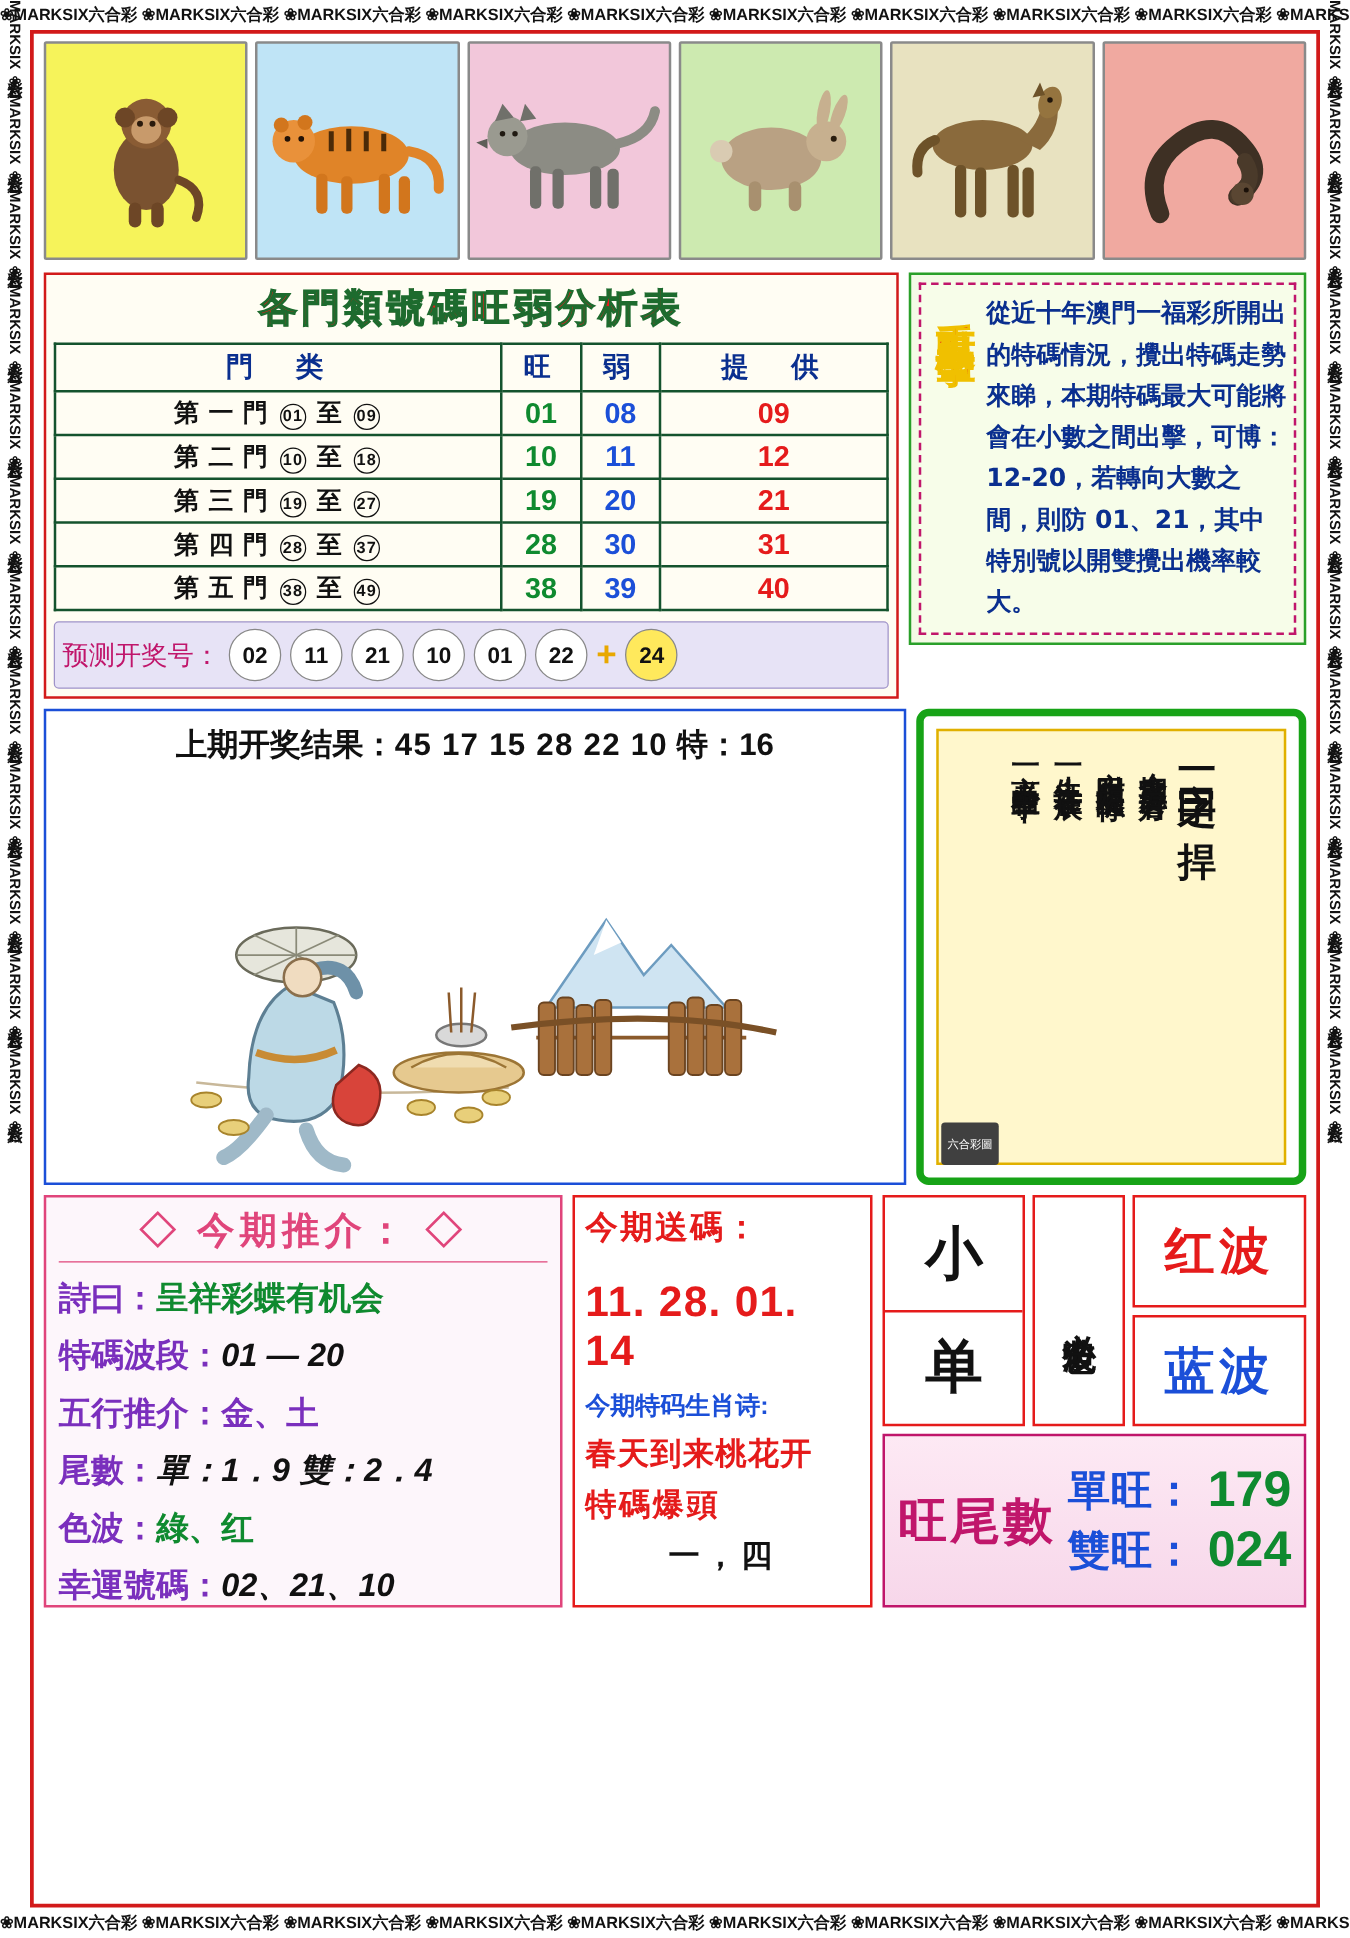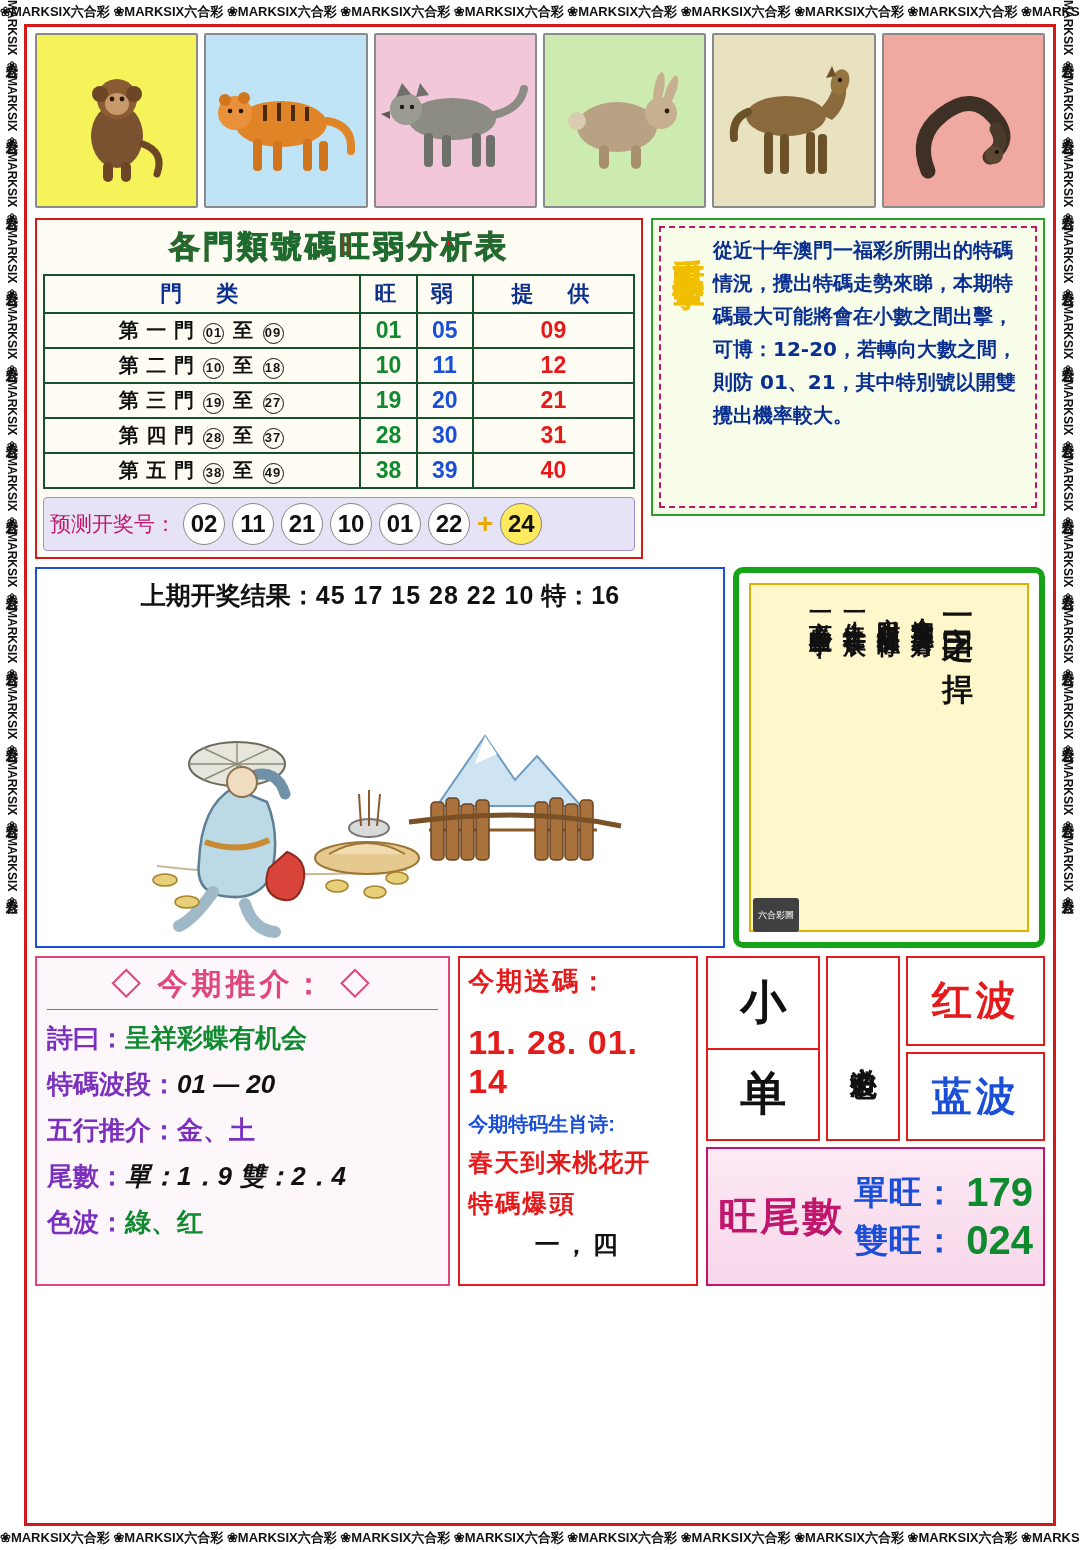--- a/index.html
+++ b/index.html
@@ -45,38 +45,38 @@
   
   .animals{display:flex;gap:6px;margin:6px 8px 0 8px;height:175px;}
   .animal{flex:1;border:2px solid #8a8a8a;position:relative;overflow:hidden;border-radius:2px;}
   .a1{background:#f6f35a;} .a2{background:#bfe4f6;} .a3{background:#f2c7da;}
   .a4{background:#cdeab0;} .a5{background:#e8e2c0;} .a6{background:#f0a9a0;}
   .abody{position:absolute;left:50%;top:52%;transform:translate(-50%,-50%);}
   .sil{display:block;}
 
   
   .midrow{display:flex;gap:8px;margin:10px 8px 0 8px;align-items:flex-start;}
-  .tablebox{width:608px;border:2px solid #d21a1a;background:#fffdf3;padding:4px 6px 6px 6px;box-sizing:border-box;}
+  .tablebox{width:684px;border:2px solid #d21a1a;background:#fffdf3;padding:4px 6px 6px 6px;box-sizing:border-box;}
   .tabletitle{text-align:center;color:#e51b1b;font-size:31px;font-weight:bold;letter-spacing:3px;
      -webkit-text-stroke:1px #1d6b2e;margin:2px 0 6px 0;}
   table.an{width:100%;border-collapse:collapse;font-size:21px;}
   table.an th,table.an td{border:2px solid #14532d;text-align:center;padding:3px 0;}
   table.an th{color:#0a2f8f;font-size:22px;font-weight:bold;letter-spacing:6px;background:#fffdf3;}
   .menu-cell{color:#111;font-weight:bold;font-size:20px;letter-spacing:1px;white-space:nowrap;}
   .circ{display:inline-block;border:1px solid #111;border-radius:50%;font-size:13px;
      width:19px;height:19px;line-height:18px;text-align:center;margin:0 2px;}
   .num-g{color:#0f8a2f;font-weight:bold;font-size:23px;}
   .num-b{color:#1b4fd8;font-weight:bold;font-size:23px;}
   .num-r{color:#e51b1b;font-weight:bold;font-size:23px;}
 
   .predbar{margin:8px 0 0 0;background:#e7e3f6;border:1px solid #9f93c9;border-radius:4px;
      display:flex;align-items:center;padding:5px 6px;gap:7px;}
   .predlabel{color:#c0166b;font-size:21px;font-weight:normal;white-space:nowrap;}
   .ball{width:40px;height:40px;border-radius:50%;background:#fff;border:1px solid #888;
-     display:flex;align-items:center;justify-content:center;font-size:24px;font-weight:bold;color:#111;}
+     display:flex;align-items:center;justify-content:center;font-size:18px;font-weight:bold;color:#111;}
   .ball.special{background:#ffe95c;}
   .plus{color:#e8a800;font-size:28px;font-weight:bold;}
 
   
   .notebox{flex:1;border:2px solid #2aa02a;background:#f4fbe6;padding:6px;box-sizing:border-box;
      min-height:298px;position:relative;display:flex;gap:4px;}
   .noteinner{border:2px dashed #c0166b;background:#f7fde9;flex:1;display:flex;padding:6px 6px;box-sizing:border-box;}
   .vmark{writing-mode:vertical-rl;text-orientation:upright;color:#e51b1b;font-weight:bold;font-size:31px;
      letter-spacing:6px;-webkit-text-stroke:1px #f0c000;margin-right:4px;}
   .notetext{flex:1;color:#0a2f8f;font-size:20px;line-height:33px;font-weight:bold;
@@ -265,21 +265,21 @@
             <th>提　供</th>
           </tr>
           <tr>
             <td class="menu-cell">
               <span>第 一 門</span>
               <span class="circ">01</span>
               <span>至</span>
               <span class="circ">09</span>
             </td>
             <td class="num-g">01</td>
-            <td class="num-b">05</td>
+            <td class="num-b">08</td>
             <td class="num-r">09</td>
           </tr>
           <tr>
             <td class="menu-cell">
               <span>第 二 門</span>
               <span class="circ">10</span>
               <span>至</span>
               <span class="circ">18</span>
             </td>
             <td class="num-g">10</td>
@@ -436,20 +436,23 @@
           <span>特碼波段：</span><span class="v">01 — 20</span>
         </div>
         <div class="tjline">
           <span>五行推介：</span><span>金、土</span>
         </div>
         <div class="tjline">
           <span>尾數：</span><span class="v">單：1．9 雙：2．4</span>
         </div>
         <div class="tjline">
           <span>色波：</span><span class="g">綠、红</span>
+        </div>
+        <div class="tjline">
+          <span>幸運號碼：</span><span class="v">02、21、10</span>
         </div>
       </div>
 
       <div class="midcol">
         <div class="mc1">今期送碼：</div>
         <div class="mc2">11. 28. 01. 14</div>
         <div class="mc3">今期特码生肖诗:</div>
         <div class="mc4">春天到来桃花开</div>
         <div class="mc5">特碼爆頭</div>
         <div class="mc6">一，四</div>

